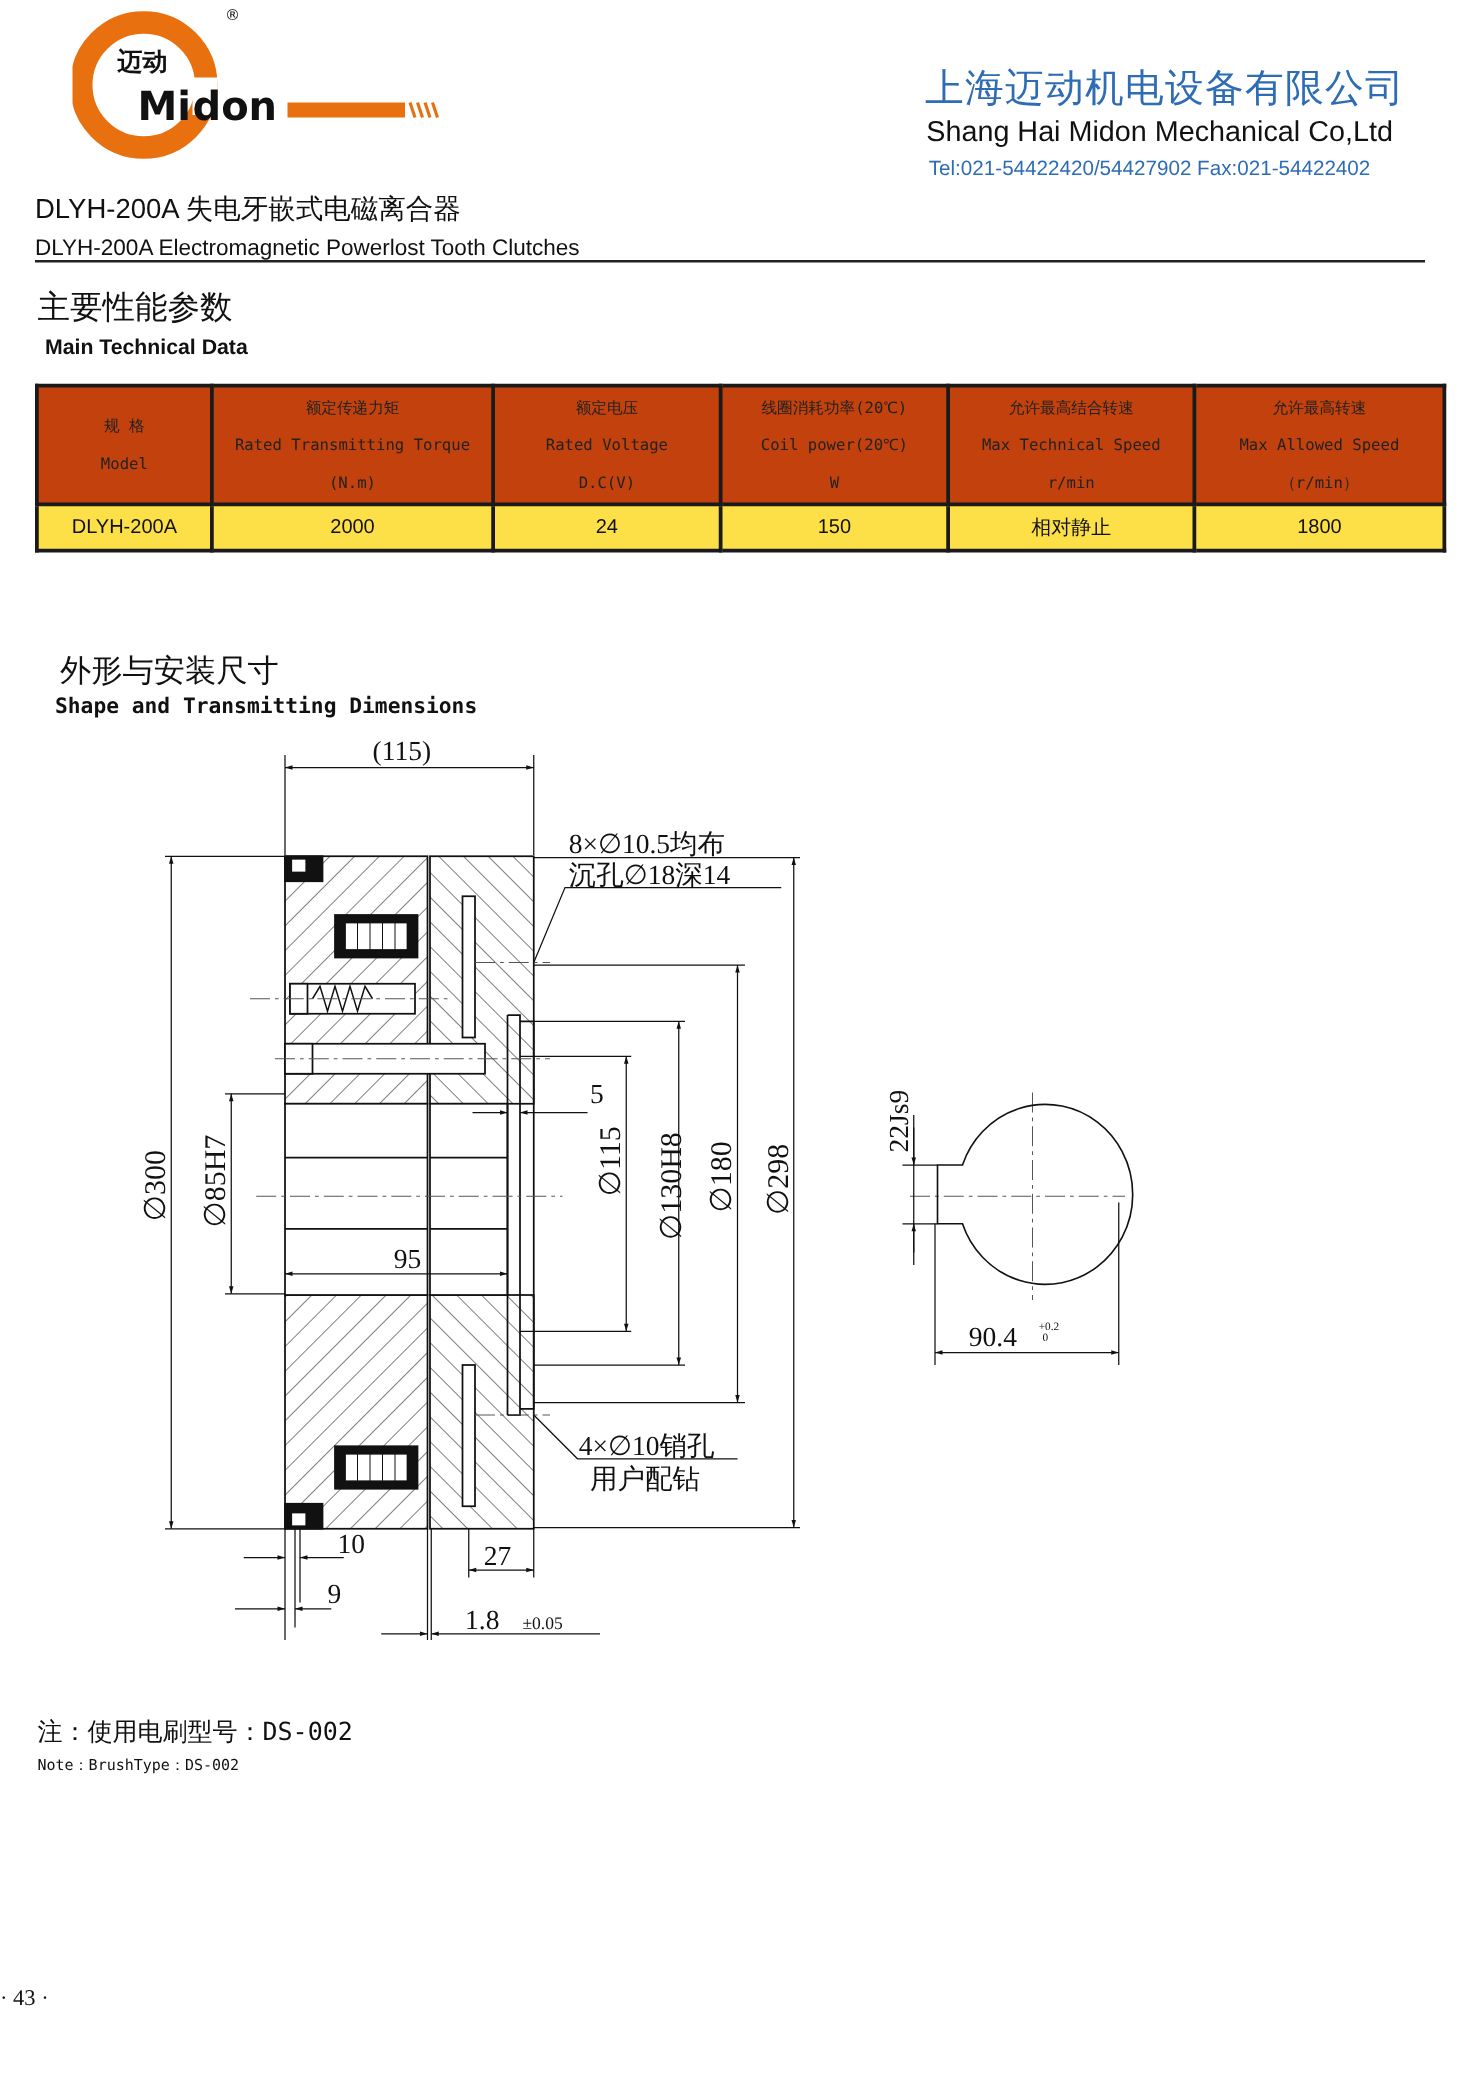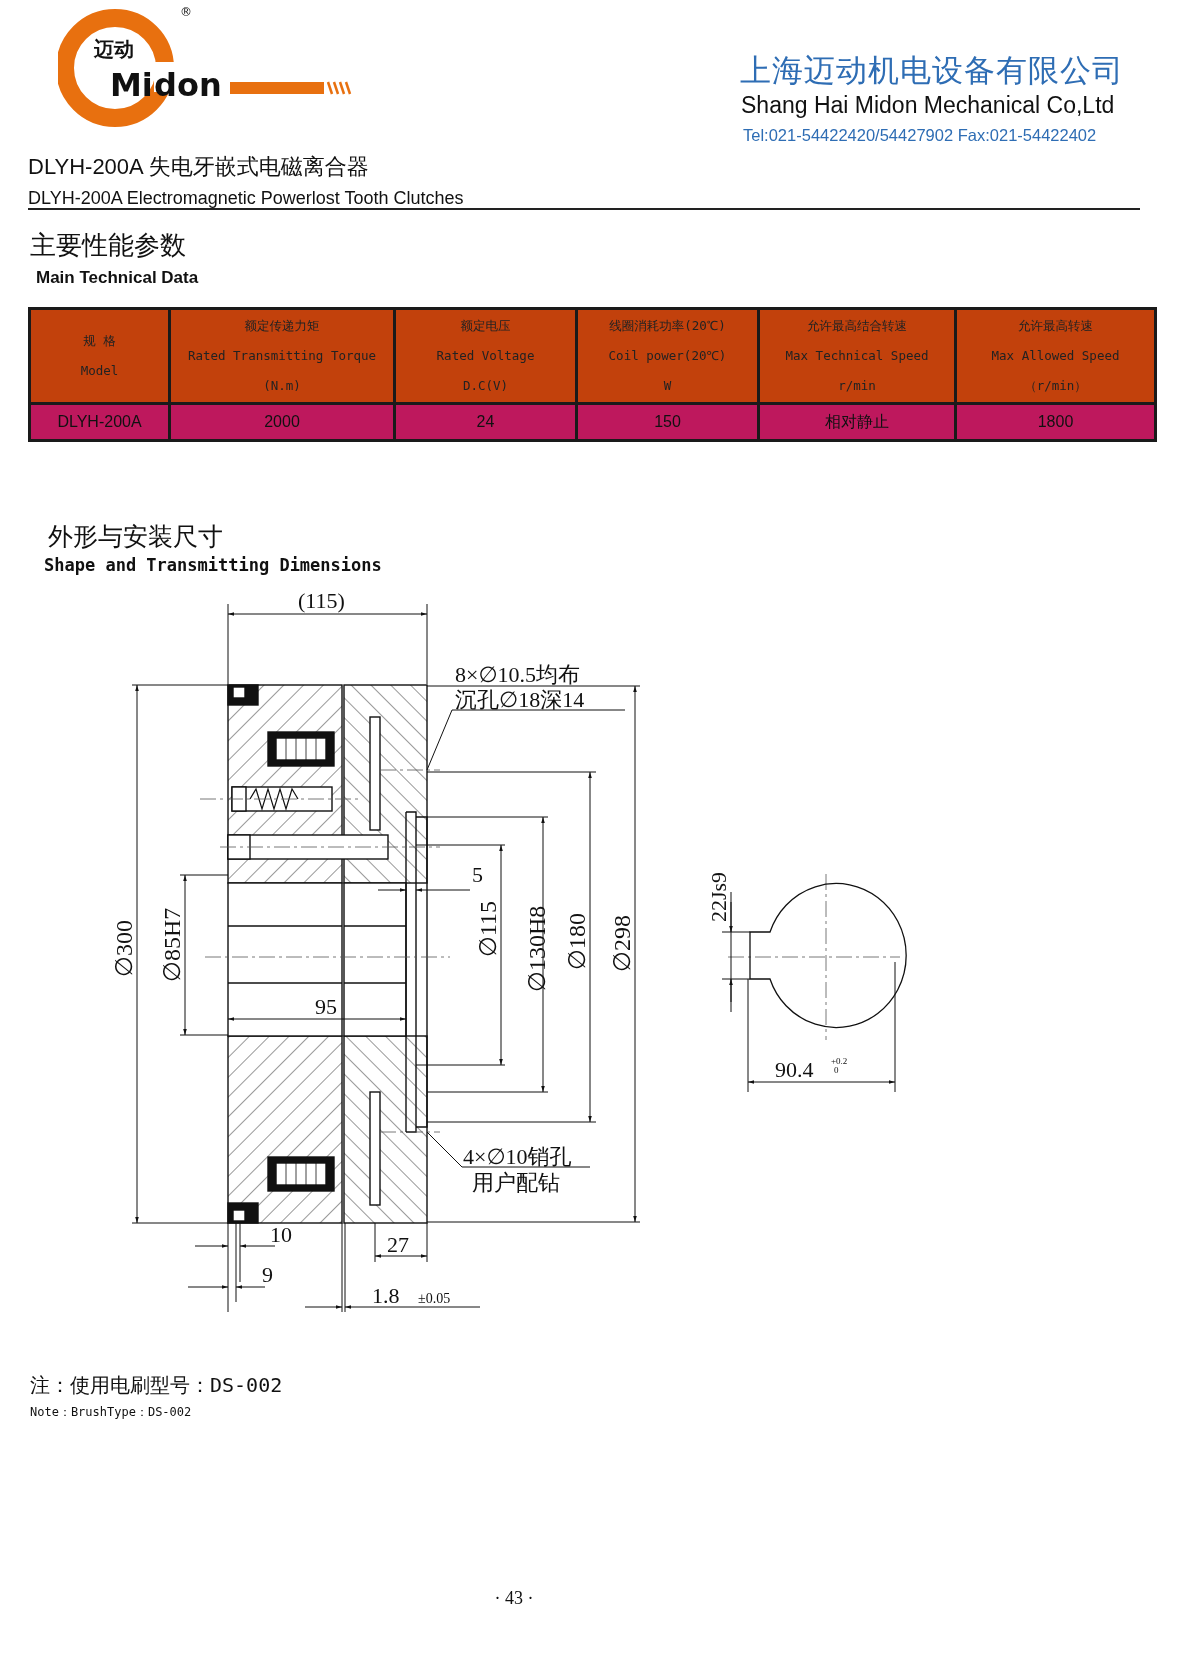--- a/index.html
+++ b/index.html
@@ -12,27 +12,27 @@
   .co-tel { left:743px; top:126px; font-size:16.5px; color:#2e6db4; font-family:"Liberation Sans", sans-serif; white-space:nowrap; }
   .title-cn { left:28px; top:152px; font-size:22px; font-family:"Liberation Sans", sans-serif; white-space:nowrap; }
   .title-en { left:28px; top:188px; font-size:18px; font-family:"Liberation Sans", sans-serif; white-space:nowrap; }
   .title-rule { left:28px; top:208px; width:1112px; height:2px; background:#222; }
   .sec1-cn { left:30px; top:228px; font-size:26px; white-space:nowrap; }
   .sec1-en { left:36px; top:268px; font-size:17px; font-weight:bold; font-family:"Liberation Sans", sans-serif; white-space:nowrap; }
   table.spec { position:absolute; left:28px; top:307px; width:1126px; border-collapse:collapse; table-layout:fixed; }
   table.spec td { border:3px solid #1a1a1a; text-align:center; vertical-align:middle; padding:0; }
   table.spec tr.head td { background:#c2410c; height:92px; font-family:"DejaVu Sans Mono", monospace; font-size:12.5px; color:#222; }
   table.spec tr.head td .l { display:block; line-height:30px; }
-  table.spec tr.row td { background:#be185d; height:34px; font-size:16px; font-family:"Liberation Sans", sans-serif; }
+  table.spec tr.row td { background:#fde047; height:34px; font-size:16px; font-family:"Liberation Sans", sans-serif; }
   .sec2-cn { left:48px; top:520px; font-size:25px; white-space:nowrap; }
   .sec2-en { left:44px; top:555px; font-size:17px; font-family:"DejaVu Sans Mono", monospace; font-weight:bold; white-space:nowrap; }
   .drawing { left:0; top:592px; width:1170px; height:740px; }
   .note-cn { left:30px; top:1372px; font-size:20px; font-family:"DejaVu Sans Mono", monospace; white-space:nowrap; }
   .note-en { left:30px; top:1404px; font-size:12px; font-family:"DejaVu Sans Mono", monospace; white-space:nowrap; }
-  .page-num { left:0; width:1028px; top:1588px; text-align:center; font-size:18px; font-family:"Liberation Serif", serif; }
+  .page-num { left:0; width:1028px; top:1588px; font-size:18px; font-family:"Liberation Serif", serif; }
   svg text { font-family:"Liberation Serif", serif; fill:#111; }
 </style>
 </head>
 <body>
 
 <div class="abs logo">
   <svg width="320" height="128" viewBox="0 0 320 128">
     <circle cx="57" cy="64" r="50" fill="none" stroke="#e8700f" stroke-width="18"></circle>
     <rect x="96" y="58" width="20" height="30" fill="#fff"></rect>
     <text x="36" y="52" font-size="20" font-weight="bold" fill="#111" style="font-family:'DejaVu Sans',sans-serif">迈动</text>

